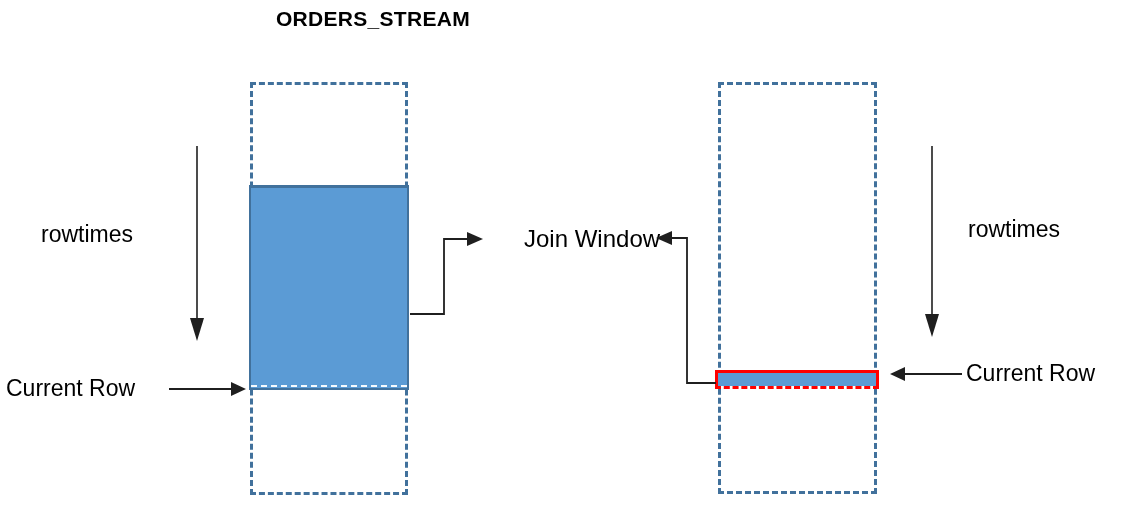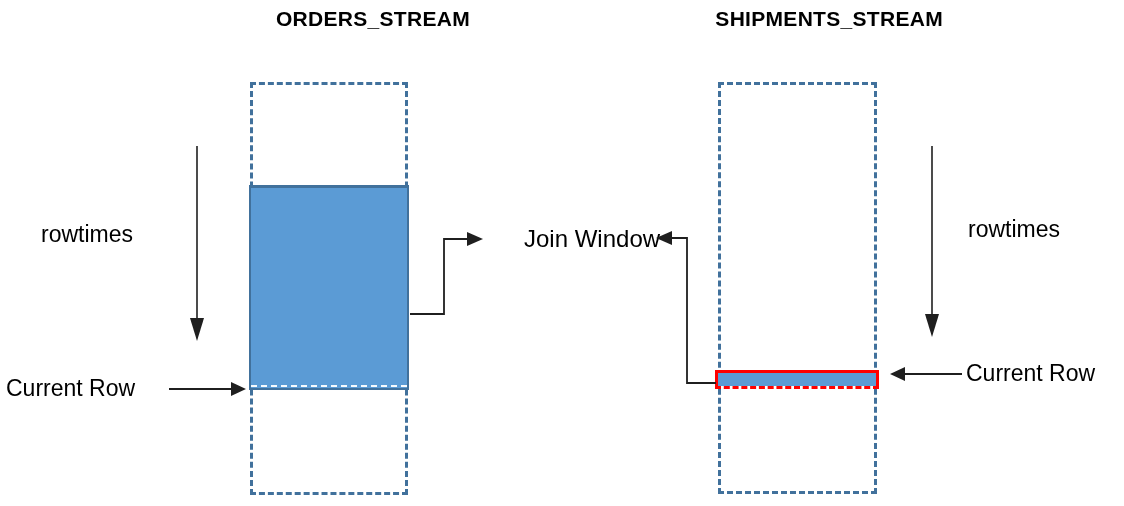--- a/index.html
+++ b/index.html
@@ -82,21 +82,20 @@
   }
   .conn-line { fill: none; stroke: var(--connector); }
   .conn-head { fill: var(--connector); stroke: none; }
 </style>
 </head>
 <body>
 
 <div class="canvas">
 
   <div class="stream-title title-orders">ORDERS_STREAM</div>
-  <div class="stream-title title-shipments">SHIPMENTS_STREAM</div>
 
   <div class="stream-box orders-box"></div>
   <div class="stream-box shipments-box"></div>
 
   <div class="join-window-box"></div>
 
   <div class="current-row-box"></div>
 
   <div class="diagram-label rowtimes-left">rowtimes</div>
   <div class="diagram-label rowtimes-right">rowtimes</div>

